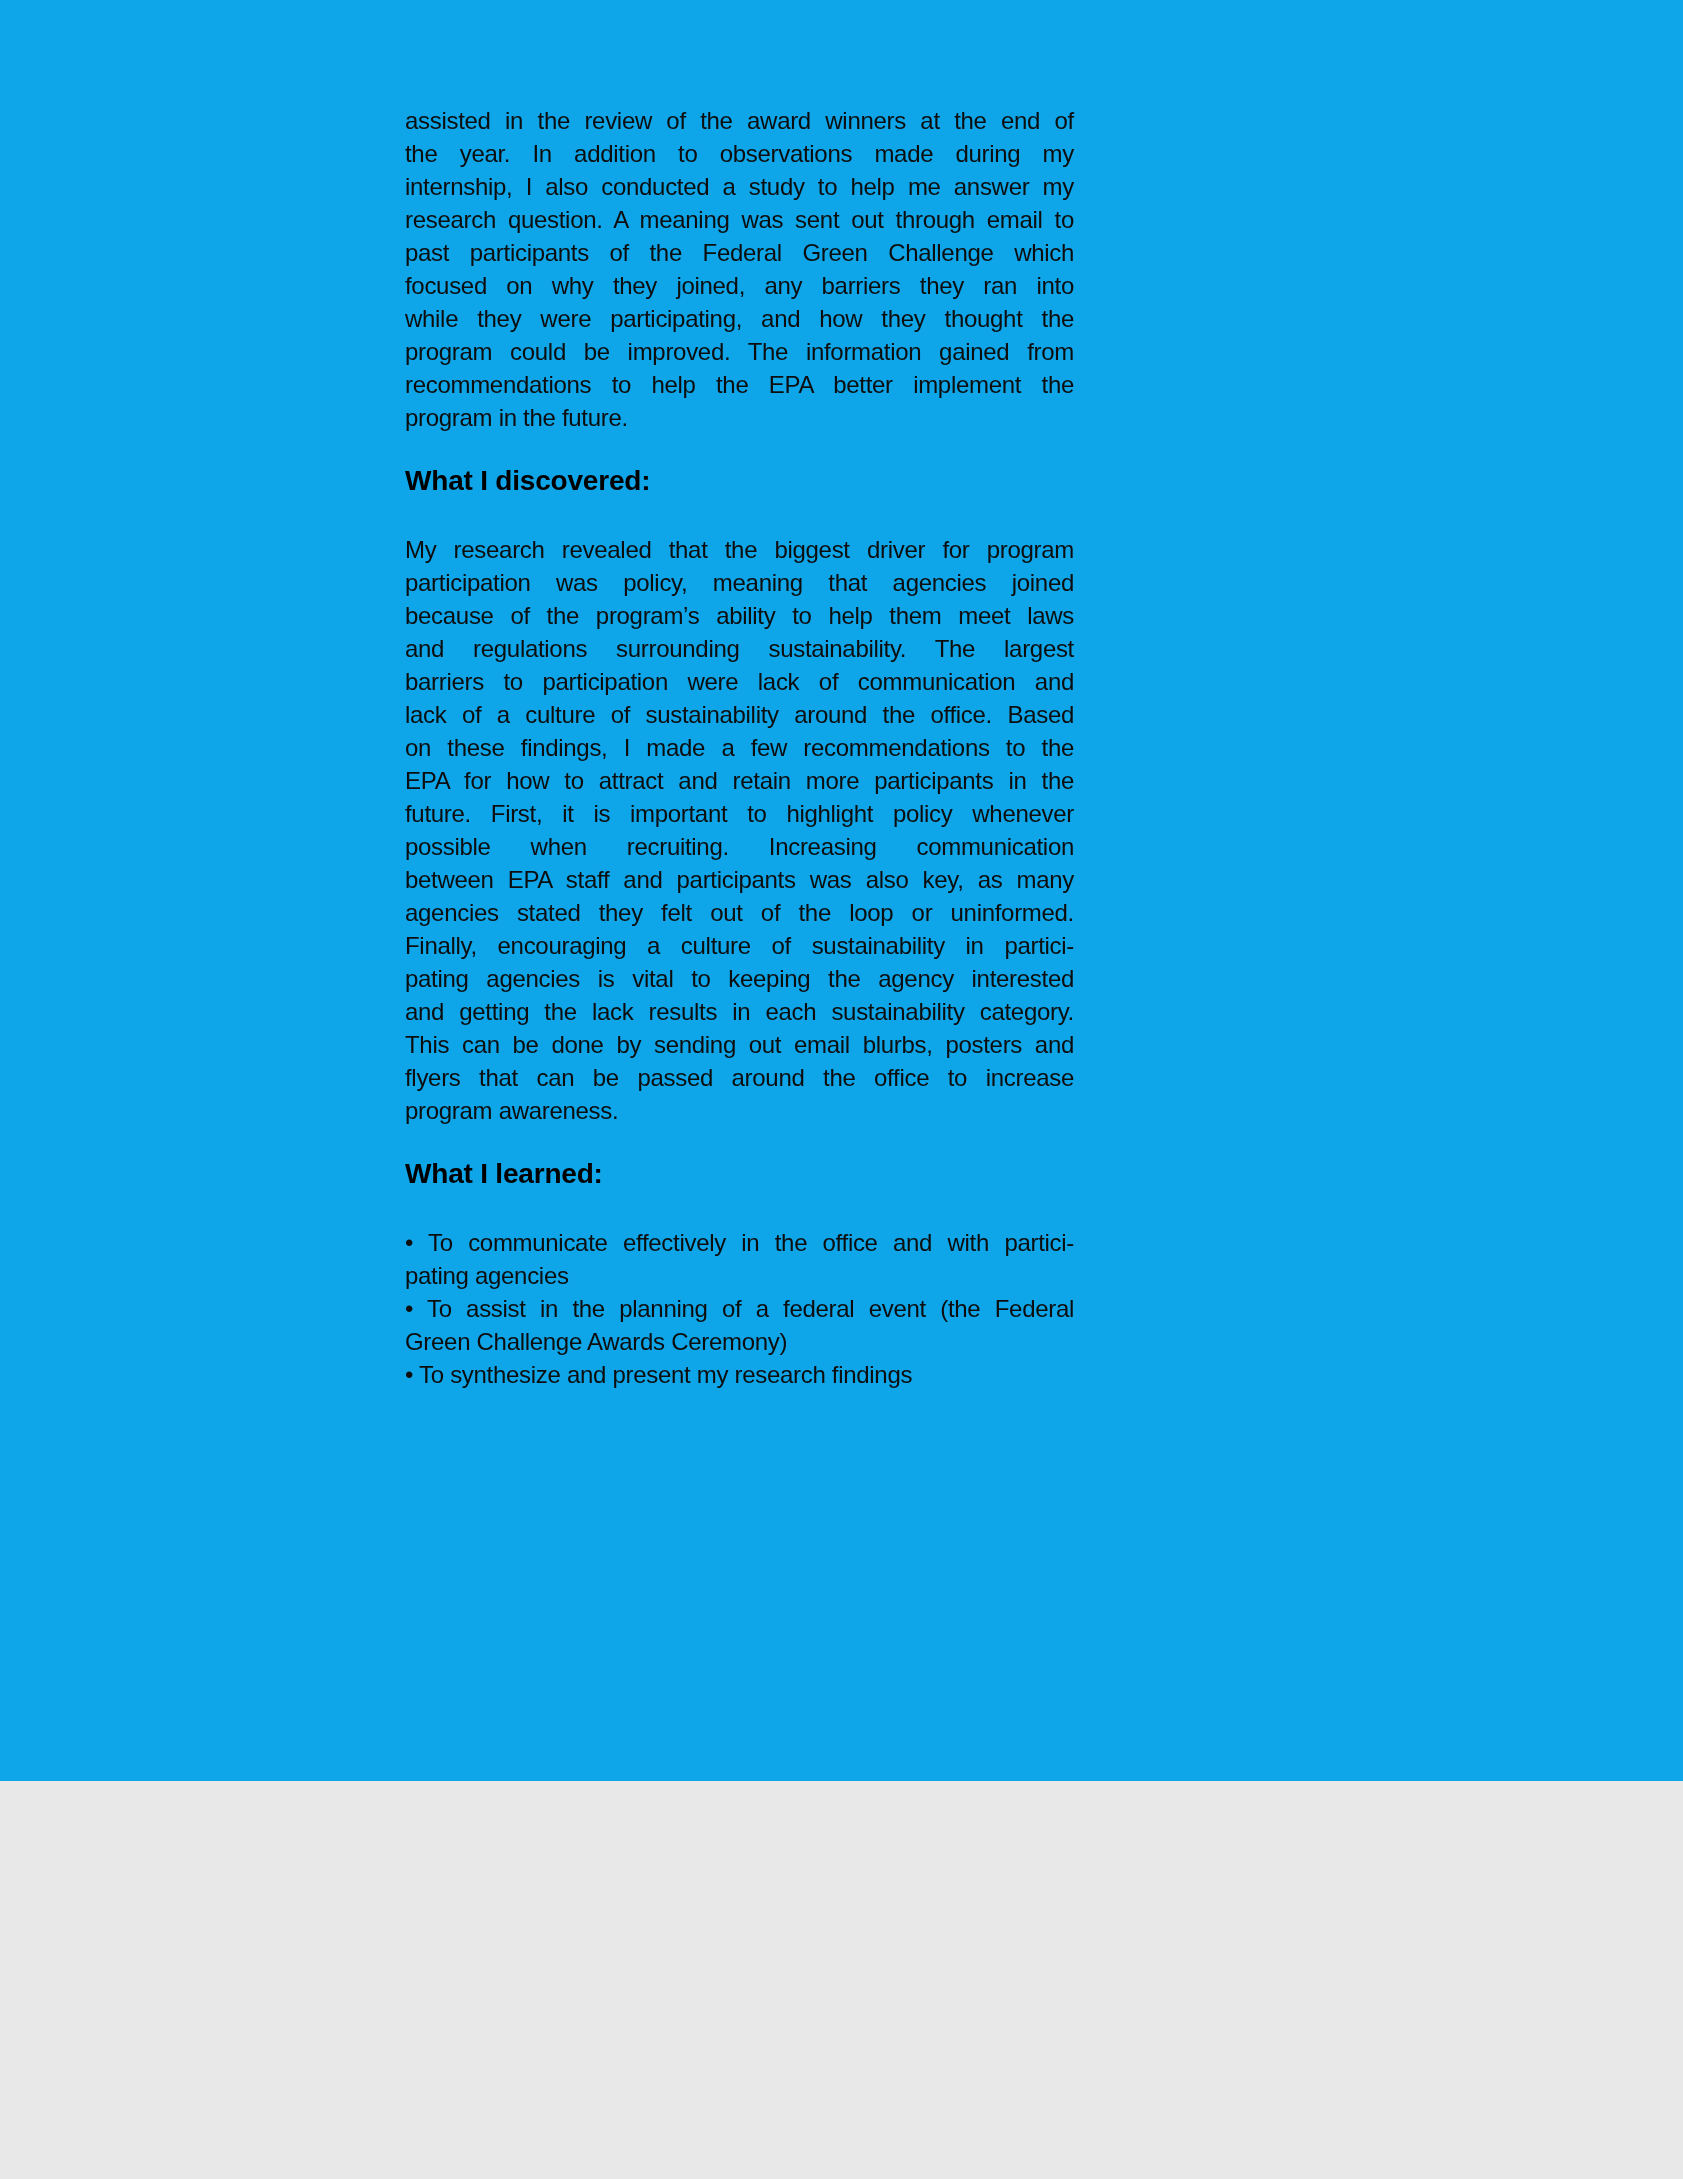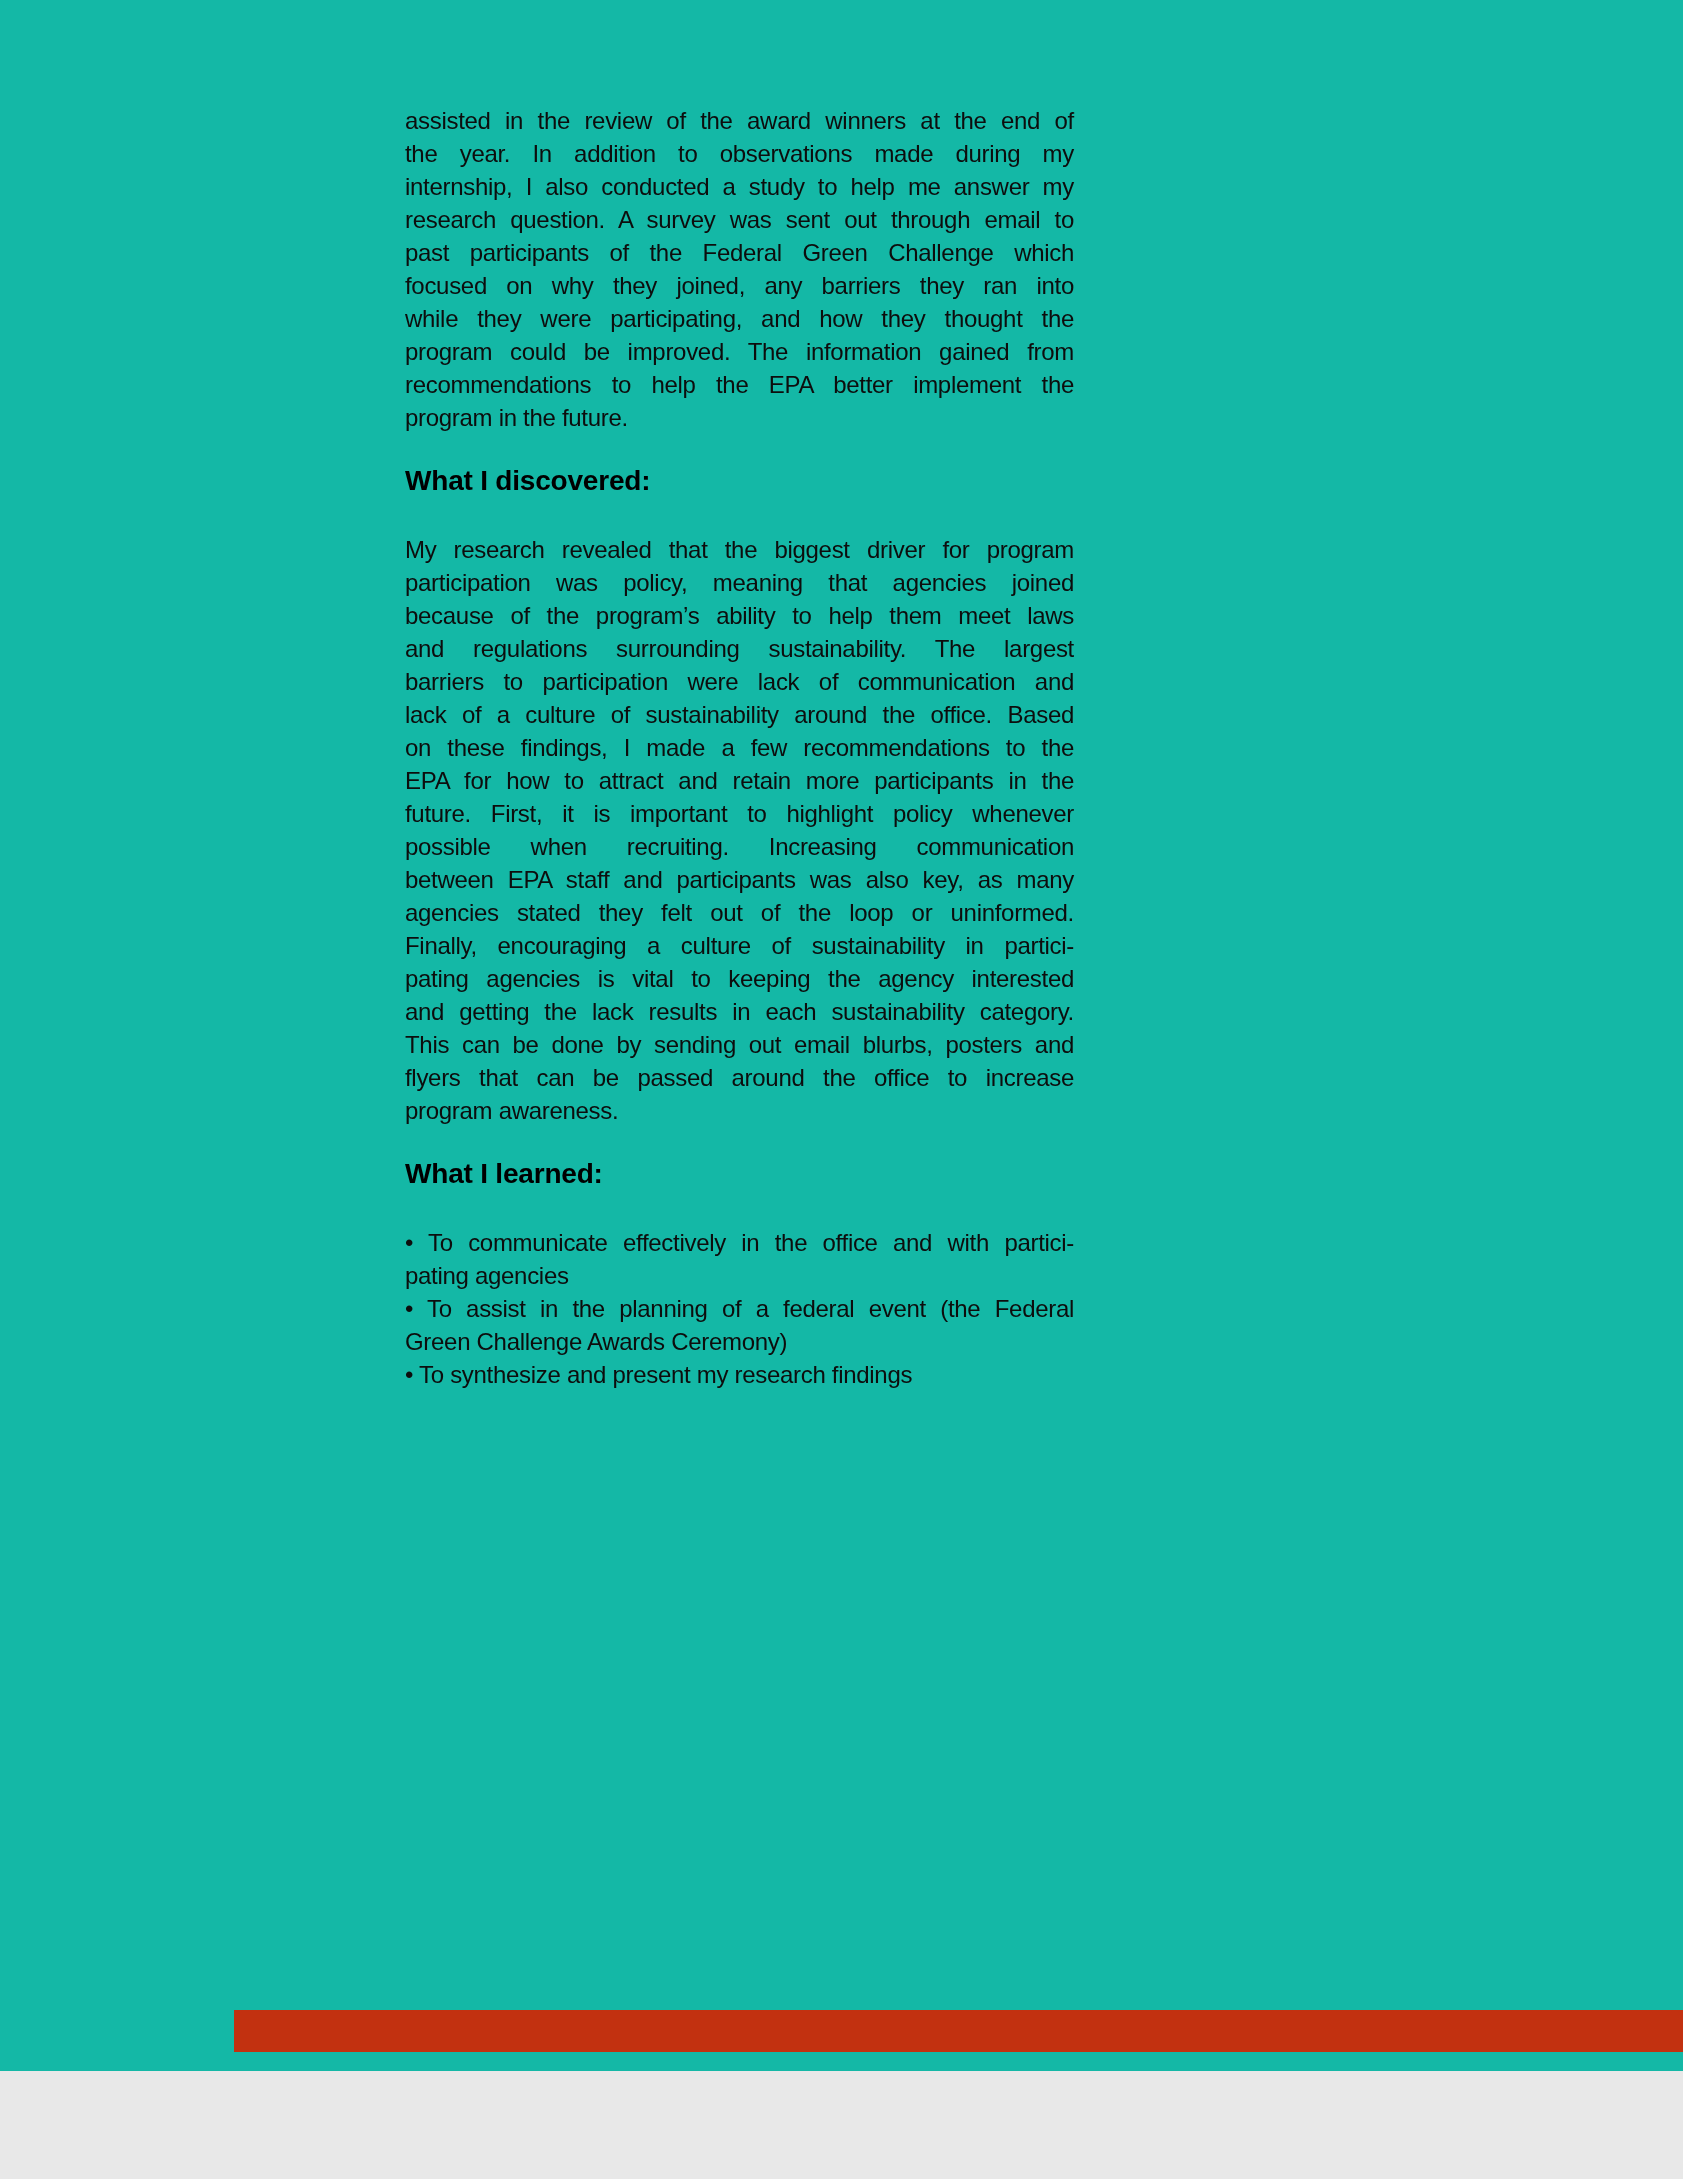--- a/index.html
+++ b/index.html
@@ -3,22 +3,22 @@
 <meta charset="utf-8">
 <style>
   html, body {
     margin: 0;
     padding: 0;
     background: #e8e8e8;
   }
   .page {
     position: relative;
     width: 1683px;
-    height: 2071px;
-    background: #14b8a6;
+    height: 1781px;
+    background: #0ea5e9;
     font-family: "Liberation Sans", sans-serif;
     color: #0d0d0d;
     overflow: hidden;
   }
   .doc-body {
     position: absolute;
     left: 405px;
     top: 104px;
     width: 669px;
   }
@@ -62,21 +62,21 @@
 </head>
 <body>
 
 <div class="page">
 
   <div class="doc-body" style="color: rgb(13, 13, 13);">
       <div class="block paragraph">
         <div class="line j">assisted in the review of the award winners at the end of</div>
         <div class="line j">the year. In addition to observations made during my</div>
         <div class="line j">internship, I also conducted a study to help me answer my</div>
-        <div class="line j">research question. A survey was sent out through email to</div>
+        <div class="line j">research question. A meaning was sent out through email to</div>
         <div class="line j">past participants of the Federal Green Challenge which</div>
         <div class="line j">focused on why they joined, any barriers they ran into</div>
         <div class="line j">while they were participating, and how they thought the</div>
         <div class="line j">program could be improved. The information gained from</div>
         <div class="line j">recommendations to help the EPA better implement the</div>
         <div class="line">program in the future.</div>
       </div>
       <div class="heading">What I discovered:</div>
       <div class="block paragraph">
         <div class="line j">My research revealed that the biggest driver for program</div>

